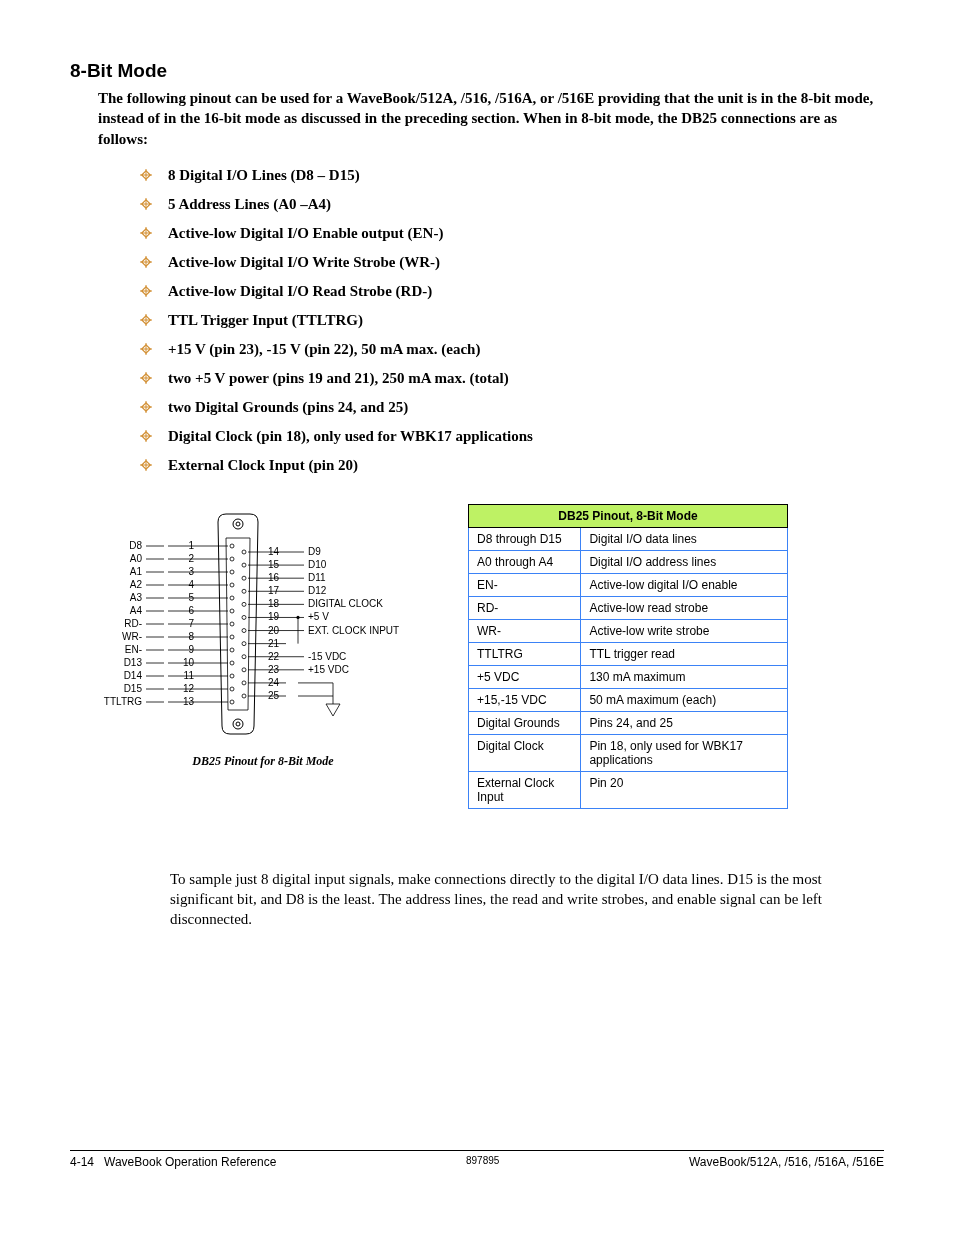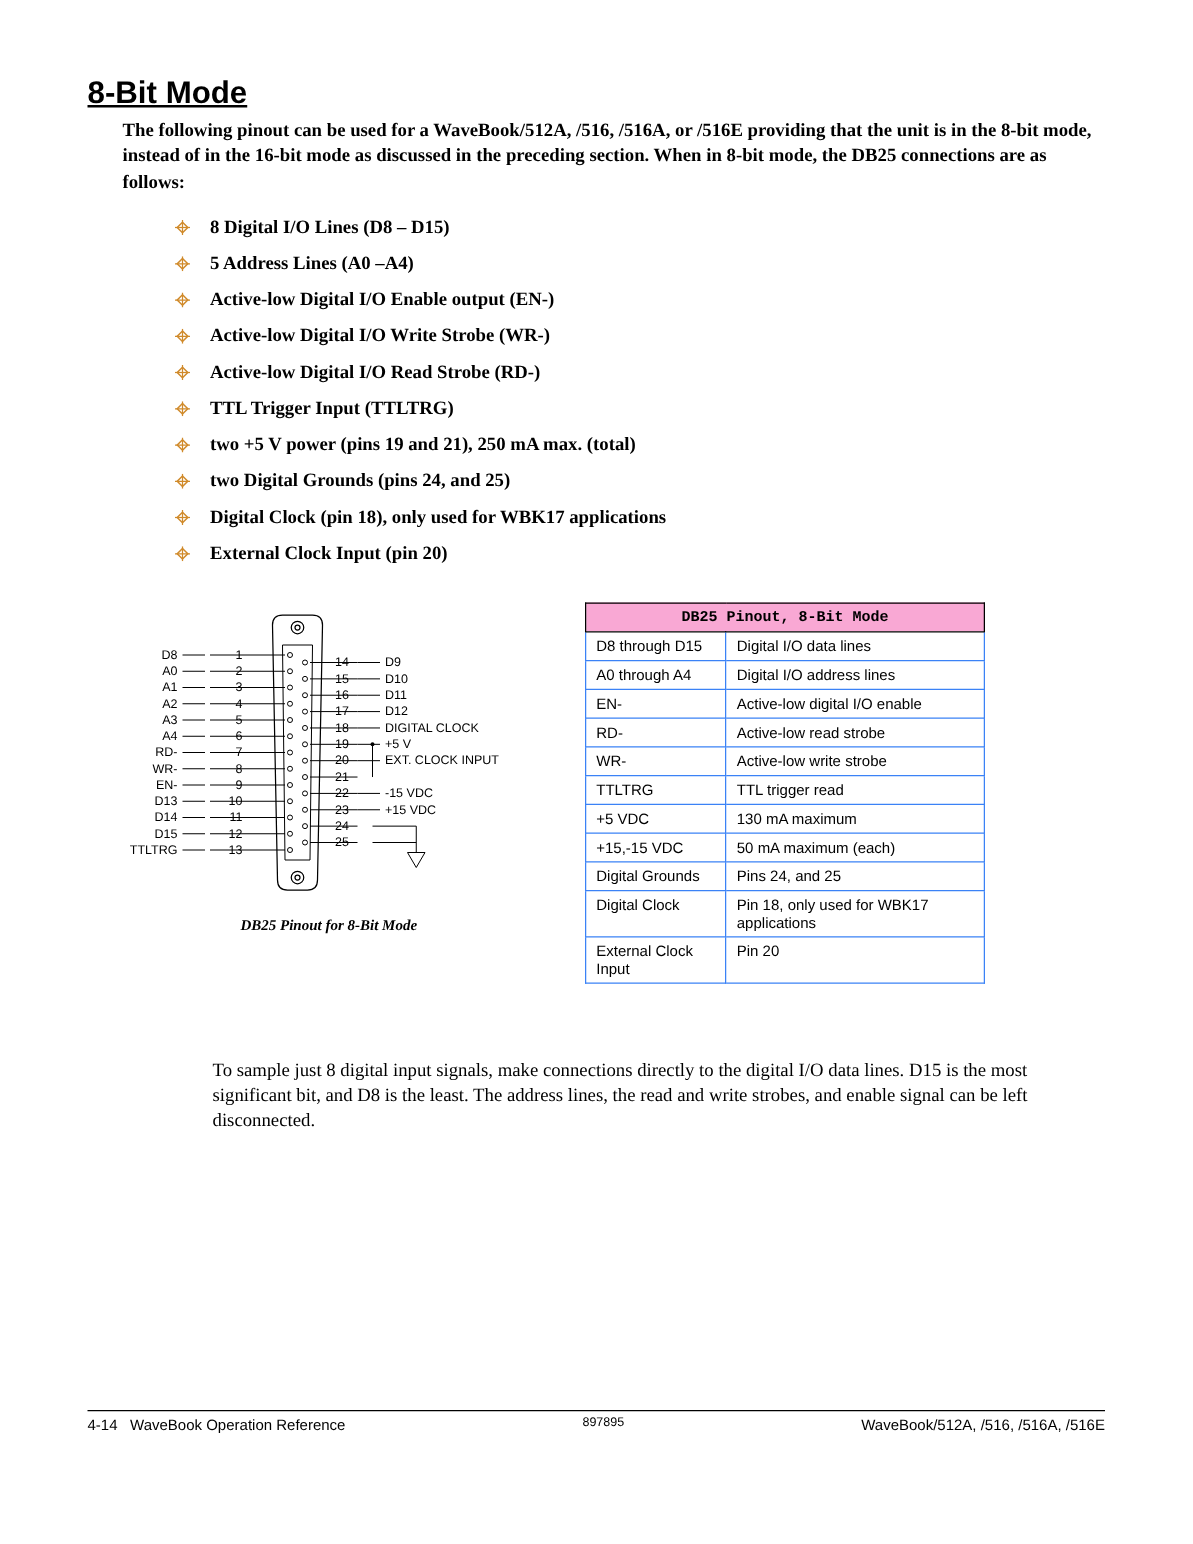--- a/index.html
+++ b/index.html
@@ -8,23 +8,22 @@
     color: #000;
     background: #fff;
     margin: 0;
     padding: 60px 70px 30px 70px;
     width: 954px;
     box-sizing: border-box;
   }
   h2 {
     font-family: Arial, Helvetica, sans-serif;
     font-weight: bold;
-    font-size: 25px;
+    font-size: 19px;
     margin: 0 0 6px 0;
-    text-decoration: underline;
   }
   .intro {
     margin: 0 0 18px 28px;
     line-height: 1.35;
     font-weight: bold;
   }
   ul.feature-list {
     list-style: none;
     margin: 0 0 30px 70px;
     padding: 0;
@@ -59,26 +58,25 @@
     margin-top: 6px;
   }
   .pinout-svg { width: 330px; height: 240px; }
   table.pinout {
     border-collapse: collapse;
     width: 320px;
     font-family: Arial, Helvetica, sans-serif;
     font-size: 12px;
   }
   table.pinout th {
-    background: #f9a8d4;
+    background: #bef264;
     text-align: center;
     font-weight: bold;
     border: 1px solid #000;
     padding: 4px 6px;
-    font-family: Liberation Mono, monospace;
   }
   table.pinout td {
     border: 1px solid #3b82f6;
     padding: 4px 8px;
     vertical-align: top;
   }
   .closing {
     margin: 0 0 0 100px;
     line-height: 1.35;
   }
@@ -137,20 +135,27 @@
           <line x1="6" y1="0" x2="6" y2="12" stroke="#d08a2a" stroke-width="1"></line>
         </svg>
       </span><span>Active-low Digital I/O Read Strobe (RD-)</span></li>
     <li><span class="diamond">
         <svg width="12" height="12" viewBox="0 0 12 12">
           <rect x="3" y="3" width="6" height="6" transform="rotate(45 6 6)" fill="none" stroke="#d08a2a" stroke-width="1.2"></rect>
           <line x1="0" y1="6" x2="12" y2="6" stroke="#d08a2a" stroke-width="1"></line>
           <line x1="6" y1="0" x2="6" y2="12" stroke="#d08a2a" stroke-width="1"></line>
         </svg>
       </span><span>TTL Trigger Input (TTLTRG)</span></li>
+    <li><span class="diamond">
+        <svg width="12" height="12" viewBox="0 0 12 12">
+          <rect x="3" y="3" width="6" height="6" transform="rotate(45 6 6)" fill="none" stroke="#d08a2a" stroke-width="1.2"></rect>
+          <line x1="0" y1="6" x2="12" y2="6" stroke="#d08a2a" stroke-width="1"></line>
+          <line x1="6" y1="0" x2="6" y2="12" stroke="#d08a2a" stroke-width="1"></line>
+        </svg>
+      </span><span>+15 V (pin 23), -15 V (pin 22), 50 mA max. (each)</span></li>
     <li><span class="diamond">
         <svg width="12" height="12" viewBox="0 0 12 12">
           <rect x="3" y="3" width="6" height="6" transform="rotate(45 6 6)" fill="none" stroke="#d08a2a" stroke-width="1.2"></rect>
           <line x1="0" y1="6" x2="12" y2="6" stroke="#d08a2a" stroke-width="1"></line>
           <line x1="6" y1="0" x2="6" y2="12" stroke="#d08a2a" stroke-width="1"></line>
         </svg>
       </span><span>two +5 V power (pins 19 and 21), 250 mA max.  (total)</span></li>
     <li><span class="diamond">
         <svg width="12" height="12" viewBox="0 0 12 12">
           <rect x="3" y="3" width="6" height="6" transform="rotate(45 6 6)" fill="none" stroke="#d08a2a" stroke-width="1.2"></rect>

